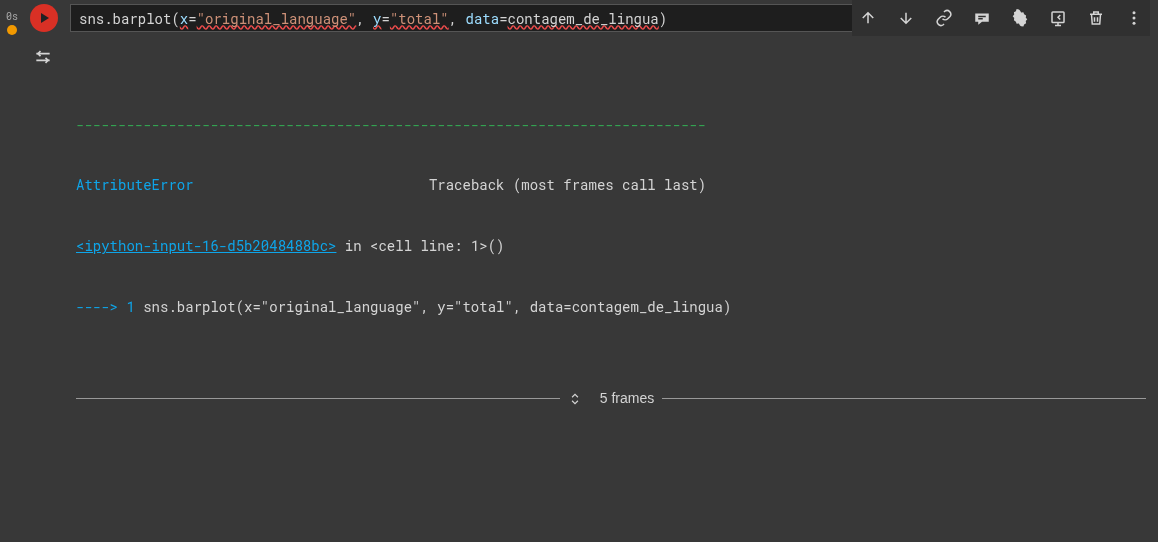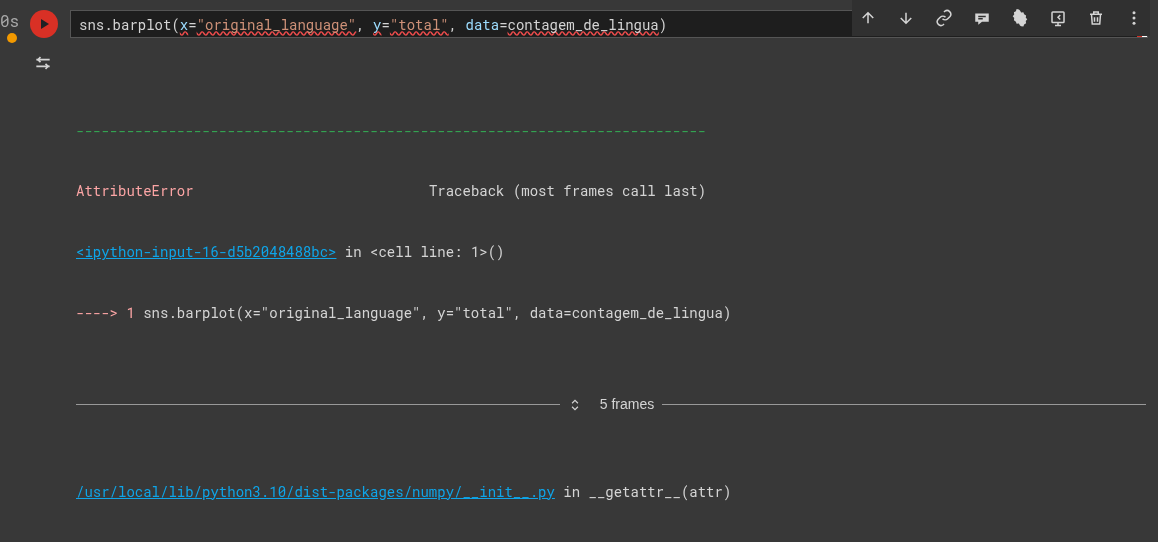--- a/index.html
+++ b/index.html
@@ -15,22 +15,22 @@
   .page {
     display: flex;
     flex-direction: row;
     width: 100%;
     height: 100%;
   }
   .gutter {
     width: 24px;
     flex: 0 0 24px;
     background: #383838;
-    text-align: left;
-    font-size: 16px;
+    text-align: center;
+    font-size: 10px;
     color: #a8a8a8;
     padding-top: 10px;
   }
   .gutter .indicator {
     width: 10px; height:10px; border-radius:50%;
     background:#f29900; margin: 2px auto 0 auto;
   }
   .main {
     flex: 1 1 auto;
     position: relative;
@@ -53,21 +53,21 @@
     cursor:pointer;
     color:#d4d4d4;
   }
   .toolbar svg { width:18px; height:18px; stroke:#d4d4d4; fill:none; stroke-width:2; }
   .toolbar .fill svg { fill:#d4d4d4; stroke:none; }
 
   
   .cell-row {
     display:flex;
     align-items:flex-start;
-    padding-top:6px;
+    padding-top:0;
   }
   .runbtn {
     width: 36px; height:36px;
     display:flex; align-items:center; justify-content:center;
     cursor:pointer;
     margin-left:2px;
   }
   .runbtn .circle {
     width:28px; height:28px; border-radius:50%;
     background:#d93025;
@@ -124,21 +124,21 @@
     line-height: 1.45;
     font-size:14px;
     white-space: pre-wrap;
   }
   .dashed {
     color:#34a853;
     letter-spacing:0;
     overflow:hidden;
     white-space:nowrap;
   }
-  .err-red { color:#fca5a5;margin-top:24px; }
+  .err-red { color:#0ea5e9;margin-top:24px; }
   .link    { color:#0ea5e9; text-decoration:underline; cursor:pointer; }
   .frames-row {
     display:flex; align-items:center;
     margin: 10px 0 6px 0;
   }
   .frames-row .line {
     flex:1; height:1px; background:#999;
   }
   .frames-row .mid {
     display:flex; align-items:center; gap:18px;
@@ -243,21 +243,20 @@
         <div class="line"></div>
         <div class="mid">
           <svg viewBox="0 0 24 24">
               <path d="M7 9l5-5 5 5M7 15l5 5 5-5"></path>
             </svg>
           <span>5 frames</span>
         </div>
         <div class="line"></div>
       </div>
 
-      <div><span class="link">/usr/local/lib/python3.10/dist-packages/numpy/__init__.py</span><span> in __getattr__(attr)</span></div>
       
       
       
       
       
 
       
       
       
       

